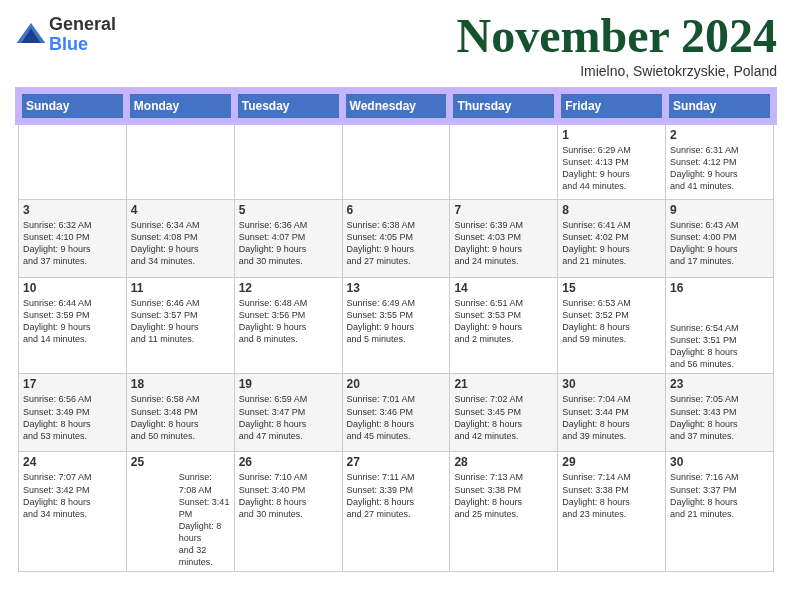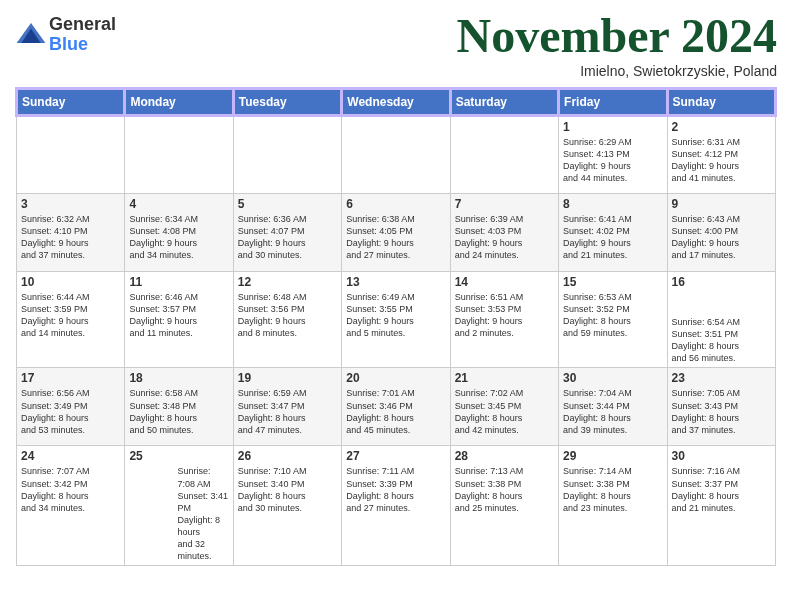--- a/index.html
+++ b/index.html
@@ -64,21 +64,21 @@
       border-collapse: collapse;
       table-layout: fixed;
     }
     thead tr th {
       background-color: #4472c4;
       color: white;
       font-size: 12px;
       font-weight: bold;
       padding: 5px 4px;
       text-align: left;
-      border: 3px solid #c4b5fd;
+      border: 7px solid #c4b5fd;
     }
     tbody tr td {
       border: 1px solid #ccc;
       vertical-align: top;
       padding: 3px 4px;
       font-size: 9.5px;
       color: #333;
       height: 78px;
       background: #fff;
     }
@@ -126,21 +126,21 @@
     </div>
   </div>
 
   <table>
     <thead>
       <tr>
         <th>Sunday</th>
         <th>Monday</th>
         <th>Tuesday</th>
         <th>Wednesday</th>
-        <th>Saturday</th>
+        <th>Thursday</th>
         <th>Friday</th>
         <th>Sunday</th>
       </tr>
     </thead>
     <tbody id="calendar-body">
     <tr class="week-row">
           <td class="empty-cell"></td>
           <td class="empty-cell"></td>
           <td class="empty-cell"></td>
           <td class="empty-cell"></td>

